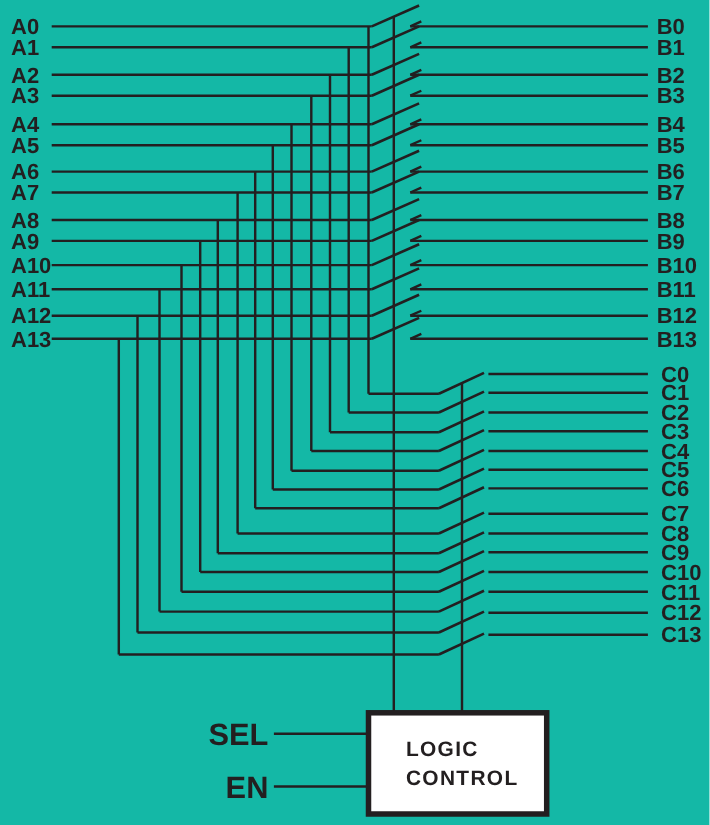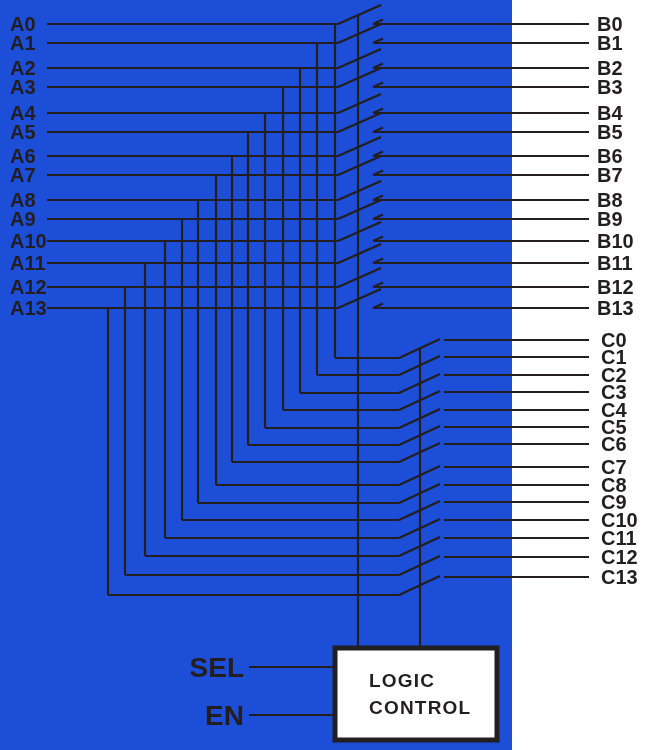--- a/index.html
+++ b/index.html
@@ -2,23 +2,23 @@
 <html><head>
 <meta charset="utf-8">
 <style>
   html, body {
     margin: 0;
     padding: 0;
     background: #ffffff;
   }
   .diagram-wrap {
     position: relative;
-    width: 512px;
+    width: 645px;
     height: 750px;
-    background: #1d4ed8;
+    background: #14b8a6;
     font-family: "Liberation Sans", sans-serif;
   }
   svg text {
     font-family: "Liberation Sans", sans-serif;
     fill: #231f20;
   }
   .port-label {
     font-size: 20px;
     font-weight: 600;
   }

